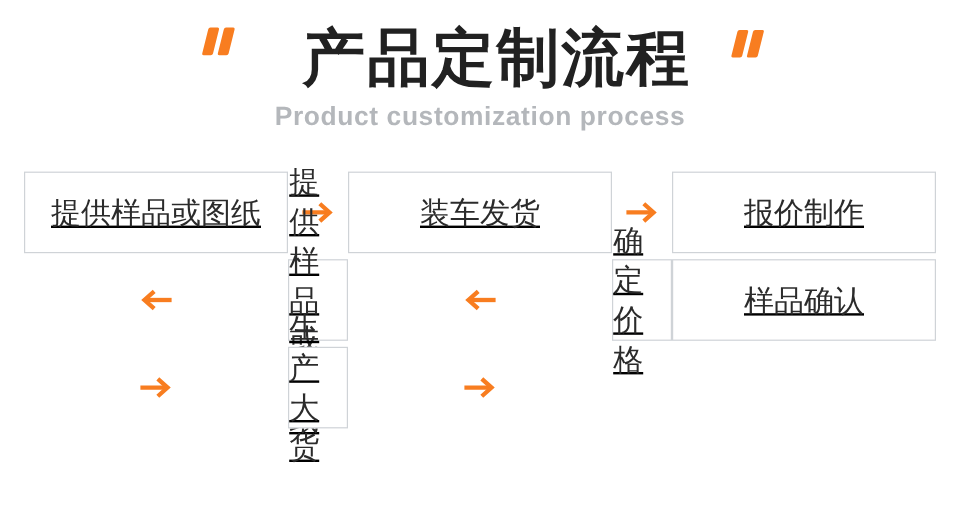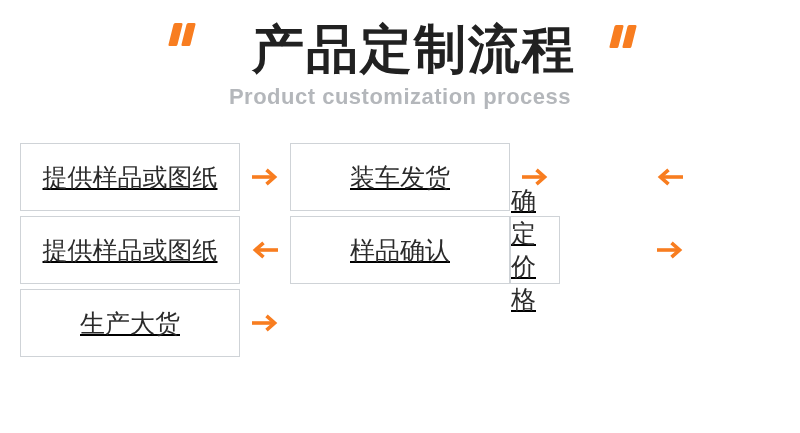--- a/index.html
+++ b/index.html
@@ -113,37 +113,38 @@
           <path d="M16.5 2.8 L24.6 10 L16.5 17.2"></path>
         </svg>
     </div>
     <div class="box">装车发货</div>
     <div class="arrow">
       <svg width="30" height="20" viewBox="0 0 30 20">
           <path d="M2 10 H24"></path>
           <path d="M16.5 2.8 L24.6 10 L16.5 17.2"></path>
         </svg>
     </div>
+    <div class="box">报价制作</div>
 
     <div class="arrow left">
       <svg width="30" height="20" viewBox="0 0 30 20">
           <path d="M2 10 H24"></path>
           <path d="M16.5 2.8 L24.6 10 L16.5 17.2"></path>
         </svg>
     </div>
     <div class="box">提供样品或图纸</div>
     <div class="arrow left">
       <svg width="30" height="20" viewBox="0 0 30 20">
           <path d="M2 10 H24"></path>
           <path d="M16.5 2.8 L24.6 10 L16.5 17.2"></path>
         </svg>
     </div>
+    <div class="box">确定价格</div>
+
     <div class="box">样品确认</div>
-
-    <div class="box">确定价格</div>
     <div class="arrow">
       <svg width="30" height="20" viewBox="0 0 30 20">
           <path d="M2 10 H24"></path>
           <path d="M16.5 2.8 L24.6 10 L16.5 17.2"></path>
         </svg>
     </div>
     <div class="box">生产大货</div>
     <div class="arrow">
       <svg width="30" height="20" viewBox="0 0 30 20">
           <path d="M2 10 H24"></path>

